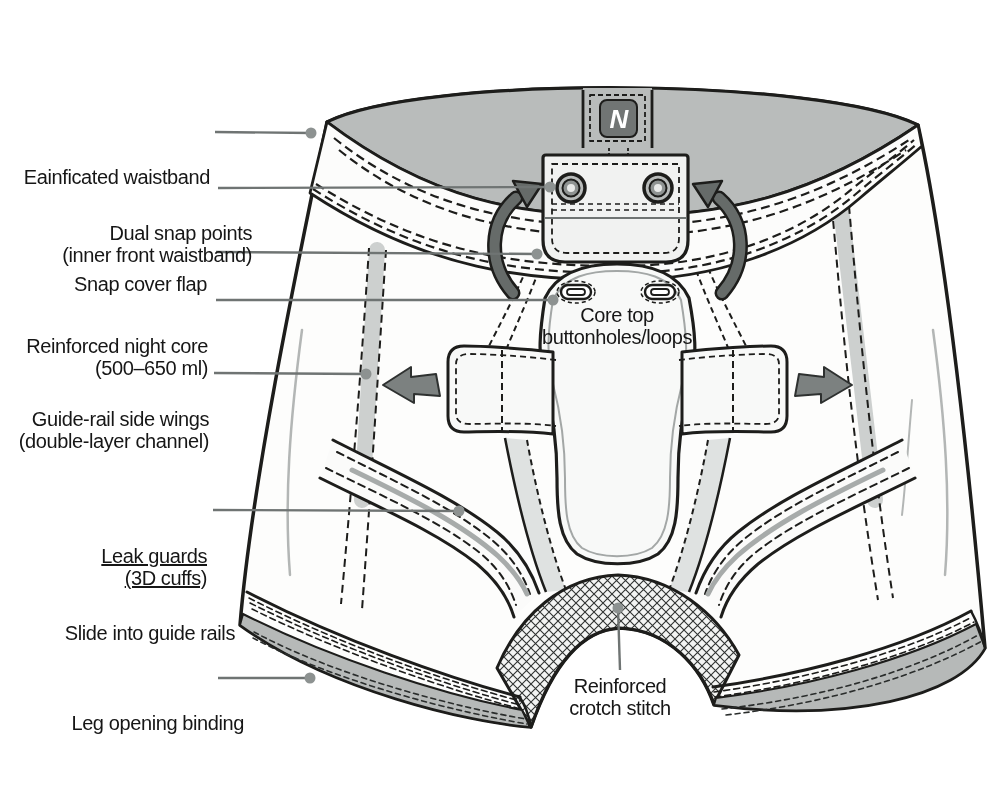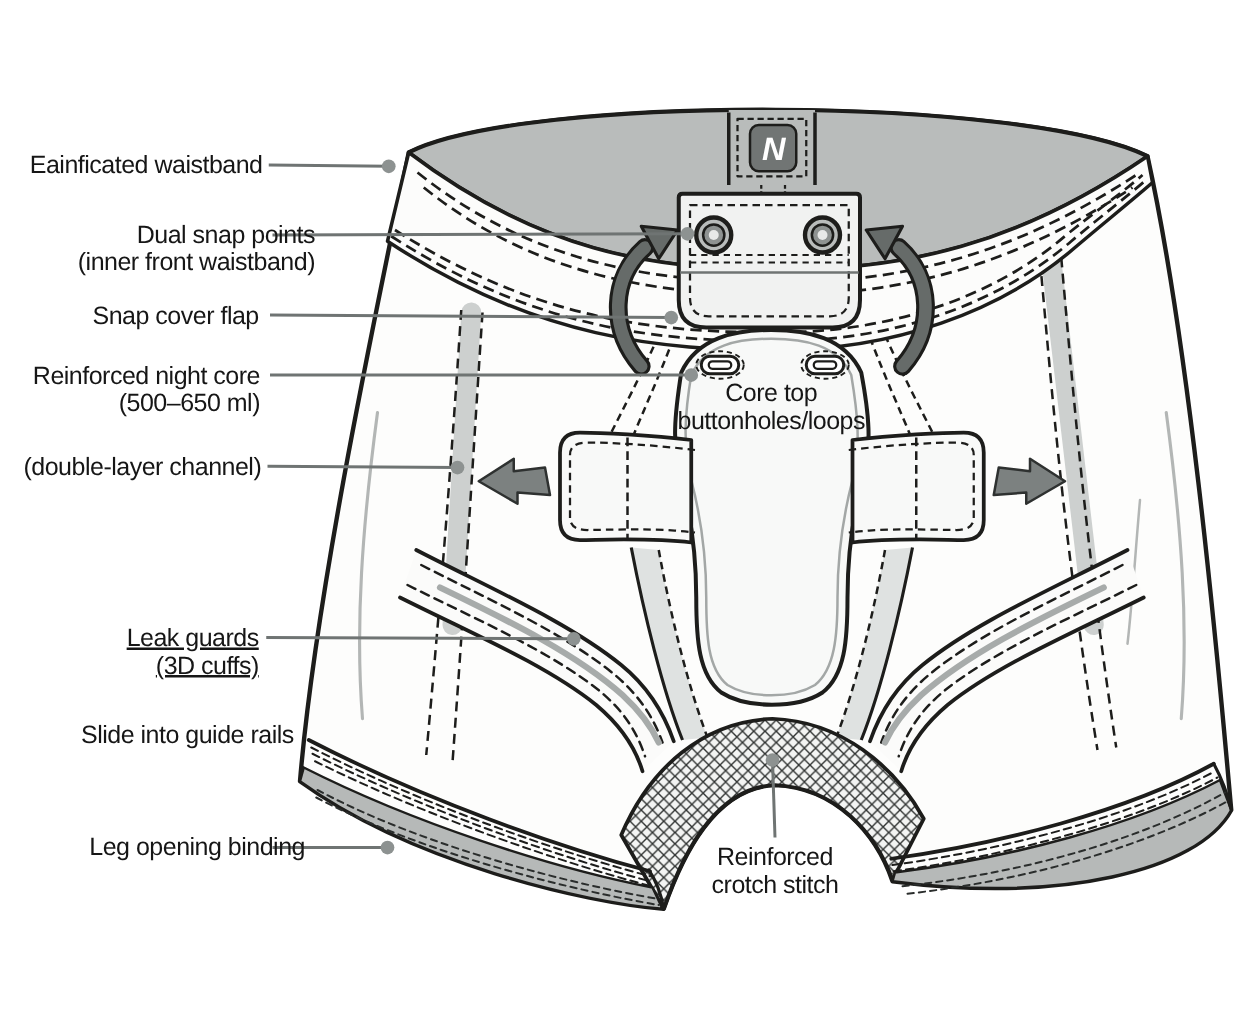--- a/index.html
+++ b/index.html
@@ -1,21 +1,21 @@
 <!DOCTYPE html>
 <html><head>
 <meta charset="utf-8">
 <style>
   html,body{margin:0;padding:0;background:#ffffff;}
   #stage{position:relative;width:1000px;height:808px;background:#ffffff;overflow:hidden;
          font-family:"Liberation Sans",sans-serif;}
   #art{position:absolute;left:0;top:0;}
   .lbl{position:absolute;font-size:20px;line-height:22px;color:#161616;
        letter-spacing:-0.4px;white-space:nowrap;}
-  .lbl.r{text-align:right;}
+  .lbl.r{text-align:right;margin-top:45px;}
   .lbl.c{text-align:center;transform:translateX(-50%);}
   .lbl span{display:block;}
 </style>
 </head>
 <body>
 
 <div id="stage">
 
 <svg id="art" width="1000" height="808" viewBox="0 0 1000 808">
   <defs>
@@ -207,28 +207,29 @@
   </g>
 </svg>
 
 <div class="lbl r" style="top:121px;right:790px;">
   <span>Eainficated waistband</span>
 </div>
 <div class="lbl r" style="top:177px;right:748px;">
   <span>Dual snap points</span>
   <span>(inner front waistband)</span>
 </div>
-<div class="lbl r" style="top:242px;right:793px;">
+<div class="lbl r" style="top:228px;right:793px;">
   <span>Snap cover flap</span>
 </div>
 <div class="lbl r" style="top:290px;right:792px;">
   <span>Reinforced night core</span>
   <span>(500–650 ml)</span>
 </div>
 <div class="lbl r" style="top:363px;right:791px;">
+  <span>Guide-rail side wings</span>
   <span>(double-layer channel)</span>
 </div>
 <div class="lbl r" style="top:500px;right:793px;text-decoration:underline;">
   <span>Leak guards</span>
   <span>(3D cuffs)</span>
 </div>
 <div class="lbl r" style="top:577px;right:765px;">
   <span>Slide into guide rails</span>
 </div>
 <div class="lbl r" style="top:667px;right:756px;">

